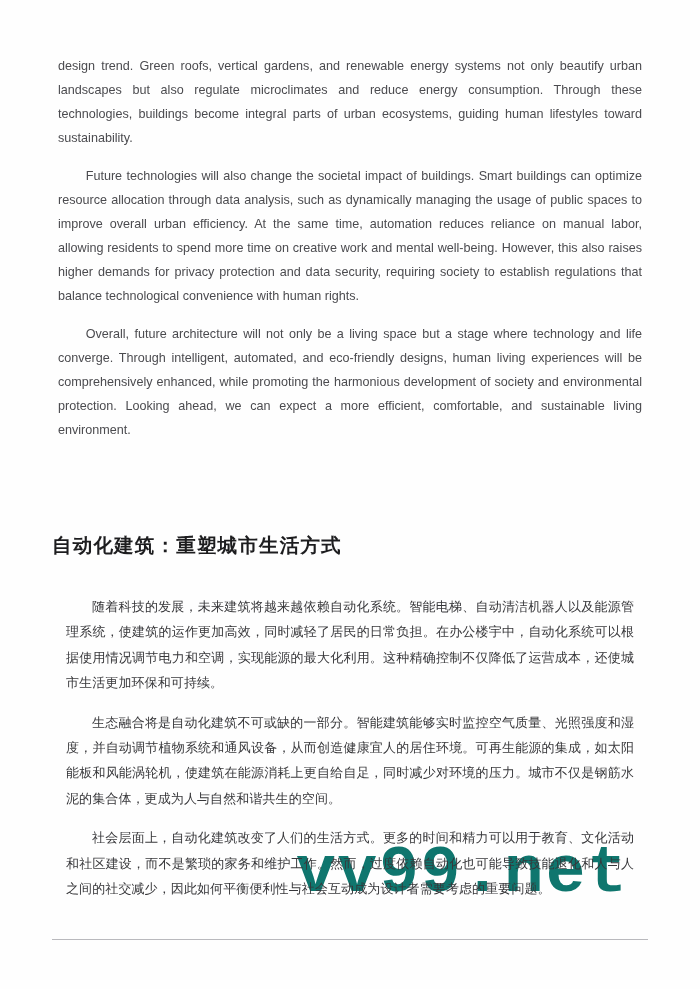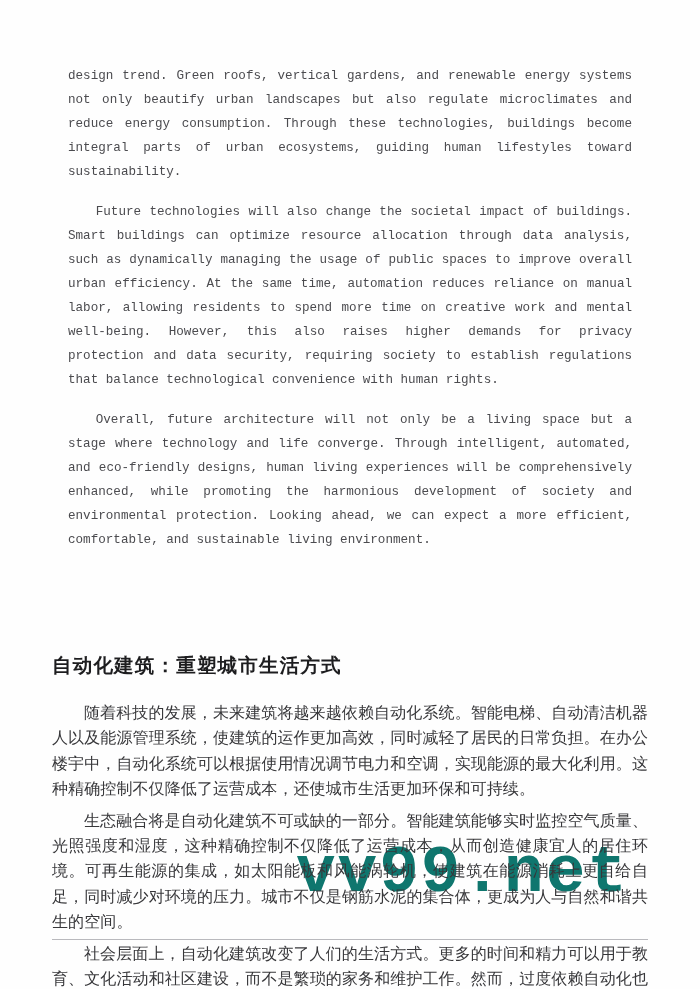--- a/index.html
+++ b/index.html
@@ -44,27 +44,27 @@
   .content {
     position: absolute;
     left: 52px;
     top: 0;
     width: 596px;
     z-index: 2;
   }
 
   
   .en-para {
-    font-family: Liberation Mono, monospace;
+    font-family: Liberation Sans, sans-serif;
     font-size: 12.6px;
     line-height: 24px;
     color: #4b4b4f;
     text-align: justify;
     text-justify: inter-word;
-    margin: 16px;
+    margin: 6px;
     letter-spacing: 0px;
   }
   .en-para.indent { text-indent: 2.2em; }
   .en-para + .en-para { margin-top: 14px; }
 
   #en-block { padding-top: 48px; }
 
   
   .cn-title {
     font-family: "DejaVu Sans", sans-serif;
@@ -73,26 +73,26 @@
     letter-spacing: 1.2px;
     color: #1d1d1f;
     margin: 0;
   }
   #title-wrap { padding-top: 84px; }
 
   
   #cn-block { padding-top: 21px; }
   .cn-para {
     font-family: "DejaVu Serif", "Liberation Serif", serif;
-    font-size: 16px;
+    font-size: 13px;
     line-height: 25.4px;
     color: #37373a;
     text-align: justify;
     text-indent: 2em;
-    margin: 0;
+    margin: 14px;
     letter-spacing: 0.1px;
   }
   .cn-para + .cn-para { margin-top: 6px; }
 
   
   .footer-rule {
     position: absolute;
     left: 52px;
     top: 939px;
     width: 596px;
@@ -126,21 +126,21 @@
       <p class="en-para indent">Future technologies will also change the societal impact of buildings. Smart buildings can optimize resource allocation through data analysis, such as dynamically managing the usage of public spaces to improve overall urban efficiency. At the same time, automation reduces reliance on manual labor, allowing residents to spend more time on creative work and mental well-being. However, this also raises higher demands for privacy protection and data security, requiring society to establish regulations that balance technological convenience with human rights.</p>
       <p class="en-para indent">Overall, future architecture will not only be a living space but a stage where technology and life converge. Through intelligent, automated, and eco-friendly designs, human living experiences will be comprehensively enhanced, while promoting the harmonious development of society and environmental protection. Looking ahead, we can expect a more efficient, comfortable, and sustainable living environment.</p>
     </div>
 
     <div id="title-wrap">
       <h1 class="cn-title">自动化建筑：重塑城市生活方式</h1>
     </div>
 
     <div id="cn-block">
       <p class="cn-para">随着科技的发展，未来建筑将越来越依赖自动化系统。智能电梯、自动清洁机器人以及能源管理系统，使建筑的运作更加高效，同时减轻了居民的日常负担。在办公楼宇中，自动化系统可以根据使用情况调节电力和空调，实现能源的最大化利用。这种精确控制不仅降低了运营成本，还使城市生活更加环保和可持续。</p>
-      <p class="cn-para">生态融合将是自动化建筑不可或缺的一部分。智能建筑能够实时监控空气质量、光照强度和湿度，这种精确控制不仅降低了运营成本，从而创造健康宜人的居住环境。可再生能源的集成，如太阳能板和风能涡轮机，使建筑在能源消耗上更自给自足，同时减少对环境的压力。城市不仅是钢筋水泥的集合体，更成为人与自然和谐共生的空间。</p>
+      <p class="cn-para">生态融合将是自动化建筑不可或缺的一部分。智能建筑能够实时监控空气质量、光照强度和湿度，并自动调节植物系统和通风设备，从而创造健康宜人的居住环境。可再生能源的集成，如太阳能板和风能涡轮机，使建筑在能源消耗上更自给自足，同时减少对环境的压力。城市不仅是钢筋水泥的集合体，更成为人与自然和谐共生的空间。</p>
       <p class="cn-para">社会层面上，自动化建筑改变了人们的生活方式。更多的时间和精力可以用于教育、文化活动和社区建设，而不是繁琐的家务和维护工作。然而，过度依赖自动化也可能导致技能退化和人与人之间的社交减少，因此如何平衡便利性与社会互动成为设计者需要考虑的重要问题。</p>
 
     </div>
 
   </div>
 
   <div class="footer-rule"></div>
   <div class="footer-url">www. vv99. net</div>
 
 </div>

